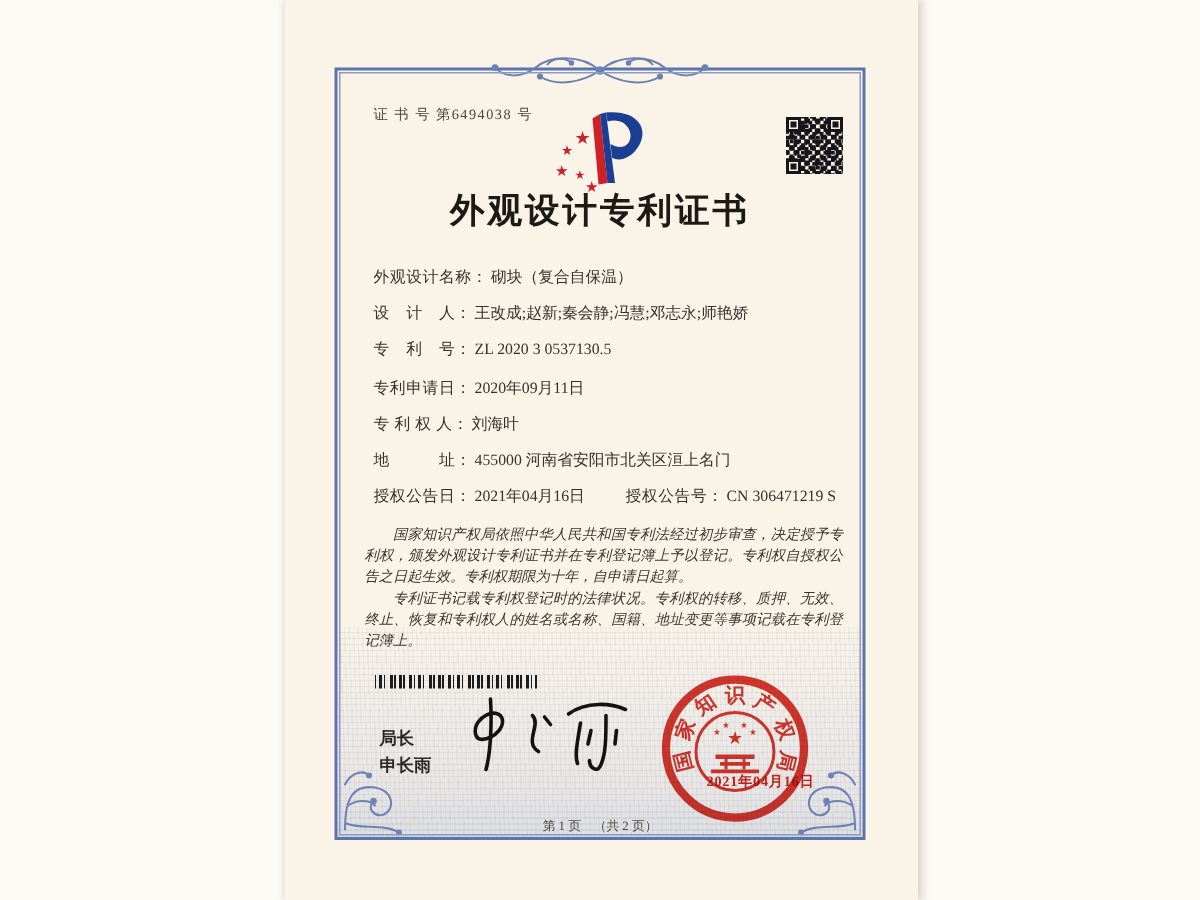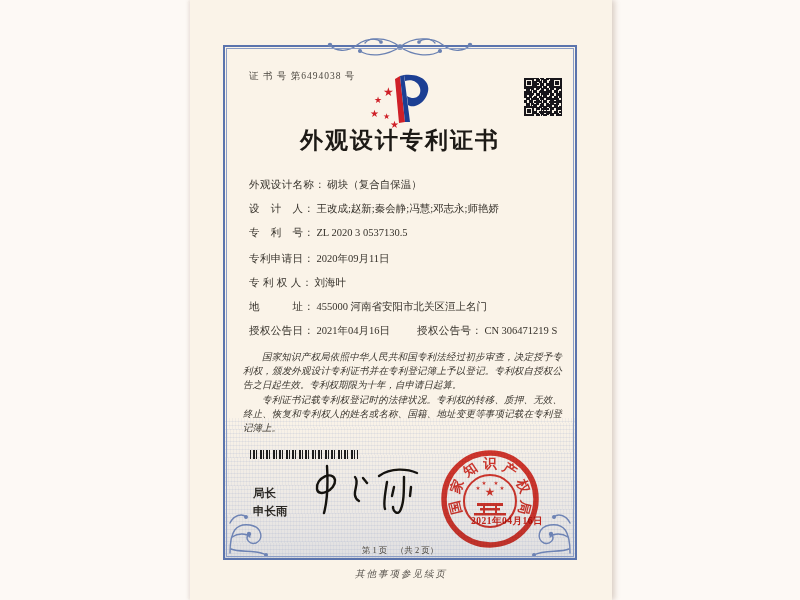--- a/index.html
+++ b/index.html
@@ -219,15 +219,14 @@
             <rect x="46" y="60" width="2" height="7"></rect>
             <rect x="58" y="60" width="2" height="7"></rect>
           </g>
         </g>
       </svg>
       <div class="sealdate">2021年04月16日</div>
 
       <div class="pagefoot">第 1 页　（共 2 页）</div>
     </div>
 
-    <div class="contnote">其他事项参见续页</div>
   </div>
 </div>
 
 </body></html>

